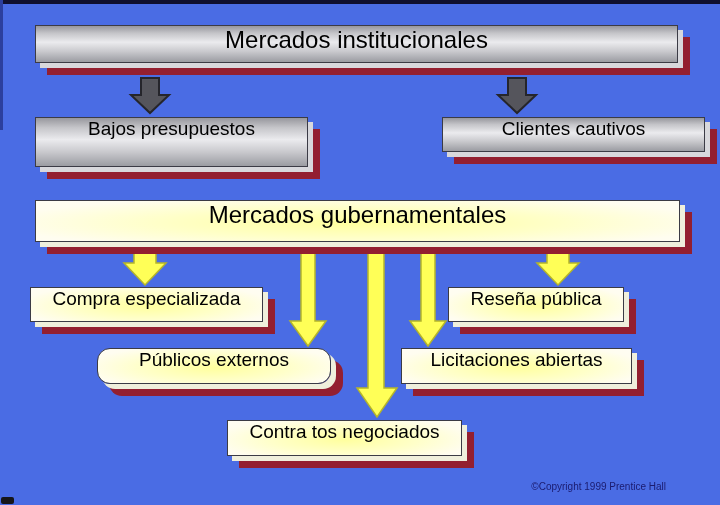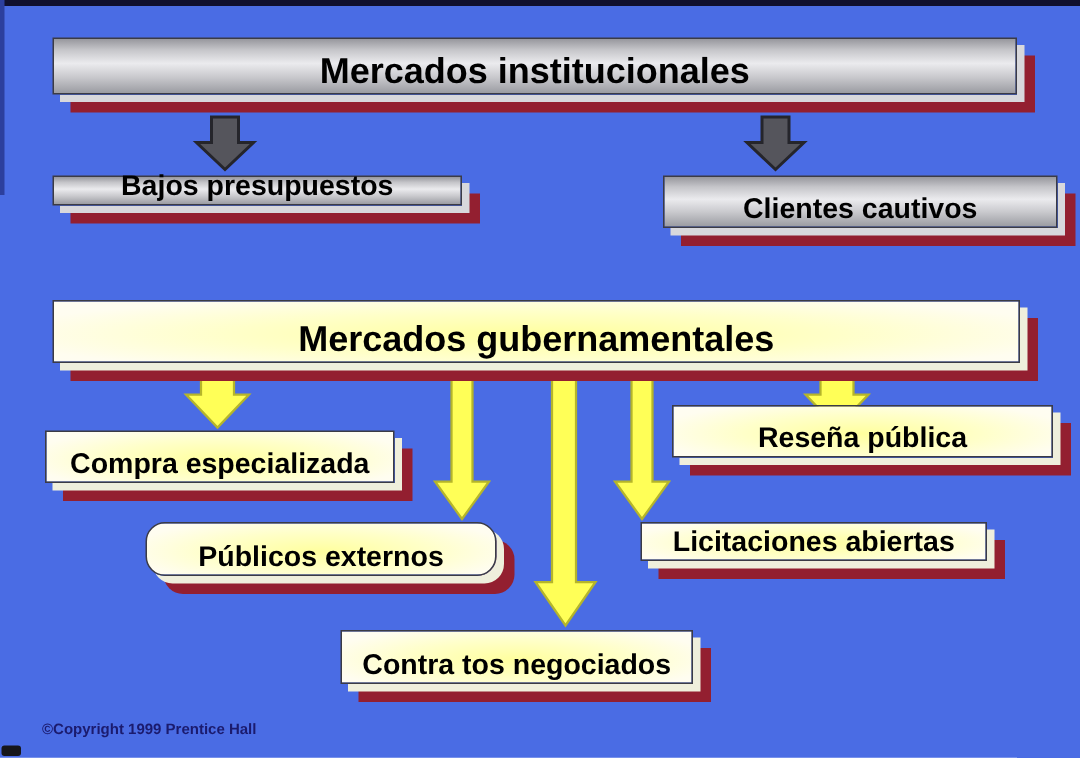--- a/index.html
+++ b/index.html
@@ -33,44 +33,43 @@
     stroke: var(--arrow-gray-outline, #25252b);
     stroke-width: 2;
   }
   .arrow-yellow {
     fill: var(--arrow-yellow, #ffff57);
     stroke: var(--arrow-yellow-outline, #b5b52a);
     stroke-width: 1.5;
   }
   .box {
     position: absolute; box-sizing: border-box;
-    display: flex; align-items: flex-end; justify-content: center;
-    font-weight: 700; color: var(--box-text, #000);
+    display: flex; align-items: flex-start; justify-content: center;
+    font-weight: 400; color: var(--box-text, #000);
     border: 1px solid #3b3b45;
     box-shadow: 5px 5px 0 var(--bevel-c, #d9d9dd),
                 12px 12px 0 var(--shadow-maroon, #931f30);
     white-space: nowrap;
   }
   .gray {
     --bevel-c: #d8d8dc;
     background: linear-gradient(180deg,
       #97979d 0%, #c5c5c9 20%, #ebebee 45%, #cacace 70%, #9b9ca2 100%);
   }
   .cream {
     --bevel-c: #efefdc;
     background: radial-gradient(ellipse 70% 85% at 50% 55%,
       var(--highlight-yellow, #ffff9e) 0%, #ffffc9 45%, #fffdf0 80%, #fffdf4 100%);
   }
   .title-box { font-size: 24px; letter-spacing: 0; }
   .label-box { font-size: 19px; }
   .copyright {
     position: absolute; left: 0; top: 481px; width: 666px;
-    text-align: left; font-size: 10px; font-weight: 700;
+    text-align: right; font-size: 10px; font-weight: 400;
     color: var(--copyright-text, #1b1b6e);
-    margin-left: 28px;
   }
 </style>
 </head>
 <body>
 
 <div class="stage">
 
   <div class="edge-top"></div>
   <div class="edge-left"></div>
   <div class="corner-dot"></div>
@@ -82,45 +81,45 @@
     <polygon class="arrow-yellow" points="301,248 315,248 315,321 326,321 308,346 290,321 301,321"></polygon>
     <polygon class="arrow-yellow" points="368,248 384,248 384,388 397,388 377,417 357,388 368,388"></polygon>
     <polygon class="arrow-yellow" points="421,248 435,248 435,321 446,321 428,346 410,321 421,321"></polygon>
     <polygon class="arrow-yellow" points="547,248 569,248 569,263 579,263 558,285 537,263 547,263"></polygon>
   </svg>
 
   <div class="box gray title-box" style="left:35px; top:25px; width:643px; height:38px;">
     <span>Mercados institucionales</span>
   </div>
 
-  <div class="box gray label-box" style="left:35px; top:117px; width:273px; height:20px;">
+  <div class="box gray label-box" style="left:35px; top:117px; width:273px; height:50px;">
     <span>Bajos presupuestos</span>
   </div>
 
   <div class="box gray label-box" style="left:405px; top:117px; width:263px; height:35px;margin-left:37px;">
     <span>Clientes cautivos</span>
   </div>
 
   <div class="box cream title-box" style="left:35px; top:200px; width:645px; height:42px;">
     <span>Mercados gubernamentales</span>
   </div>
 
   <div class="box cream label-box" style="left:30px; top:287px; width:233px; height:35px;">
     <span>Compra especializada</span>
   </div>
 
-  <div class="box cream label-box" style="left:448px; top:270px; width:254px; height:35px;">
+  <div class="box cream label-box" style="left:448px; top:287px; width:176px; height:35px;">
     <span>Reseña pública</span>
   </div>
 
   <div class="box cream label-box" style="left:97px; top:348px; width:234px; height:36px;border-radius:13px;">
     <span>Públicos externos</span>
   </div>
 
-  <div class="box cream label-box" style="left:427px; top:348px; width:231px; height:26px;">
+  <div class="box cream label-box" style="left:401px; top:348px; width:231px; height:36px;">
     <span>Licitaciones abiertas</span>
   </div>
 
   <div class="box cream label-box" style="left:227px; top:420px; width:235px; height:36px;">
     <span>Contra tos negociados</span>
   </div>
 
   <div class="copyright">©Copyright 1999 Prentice Hall</div>
 
 </div>

